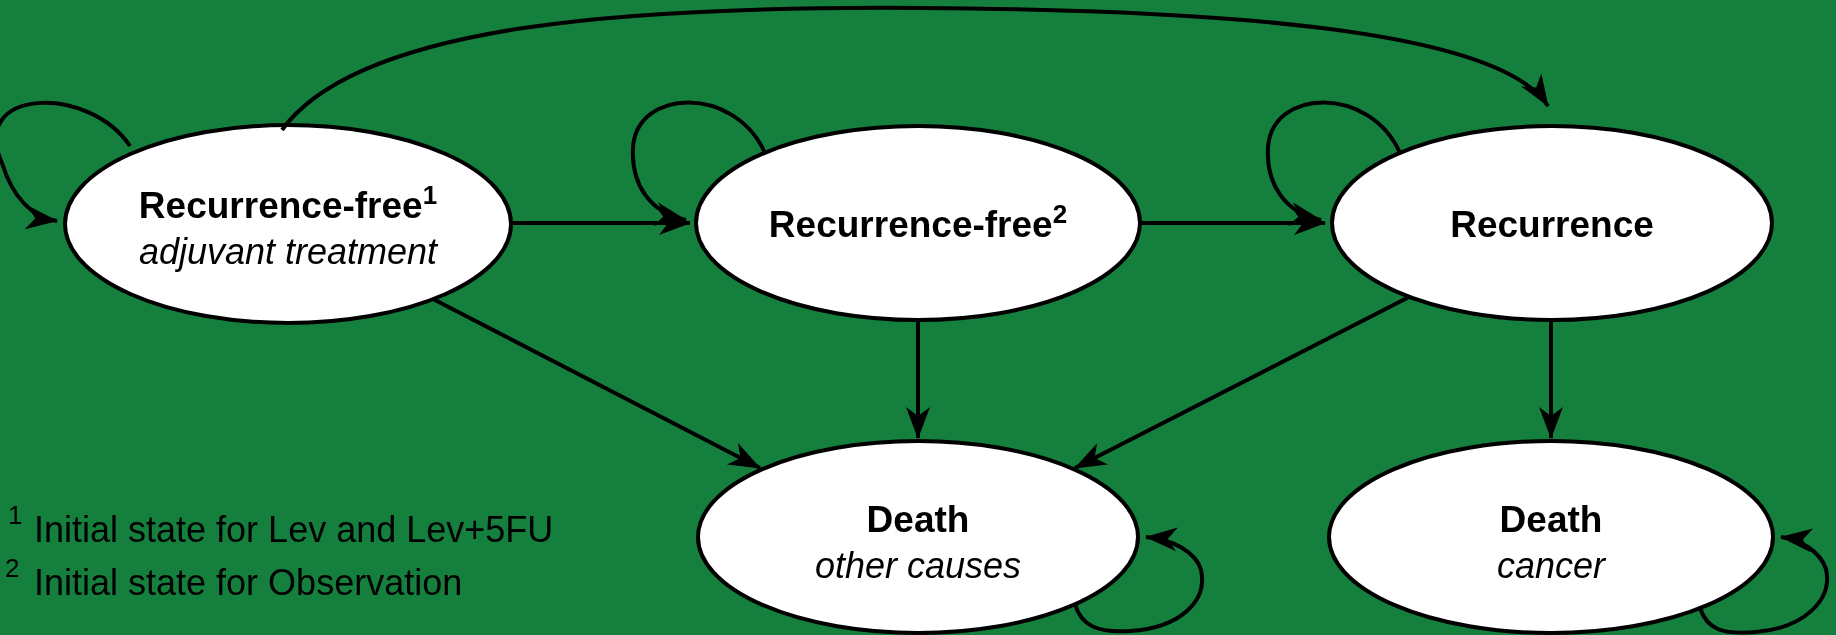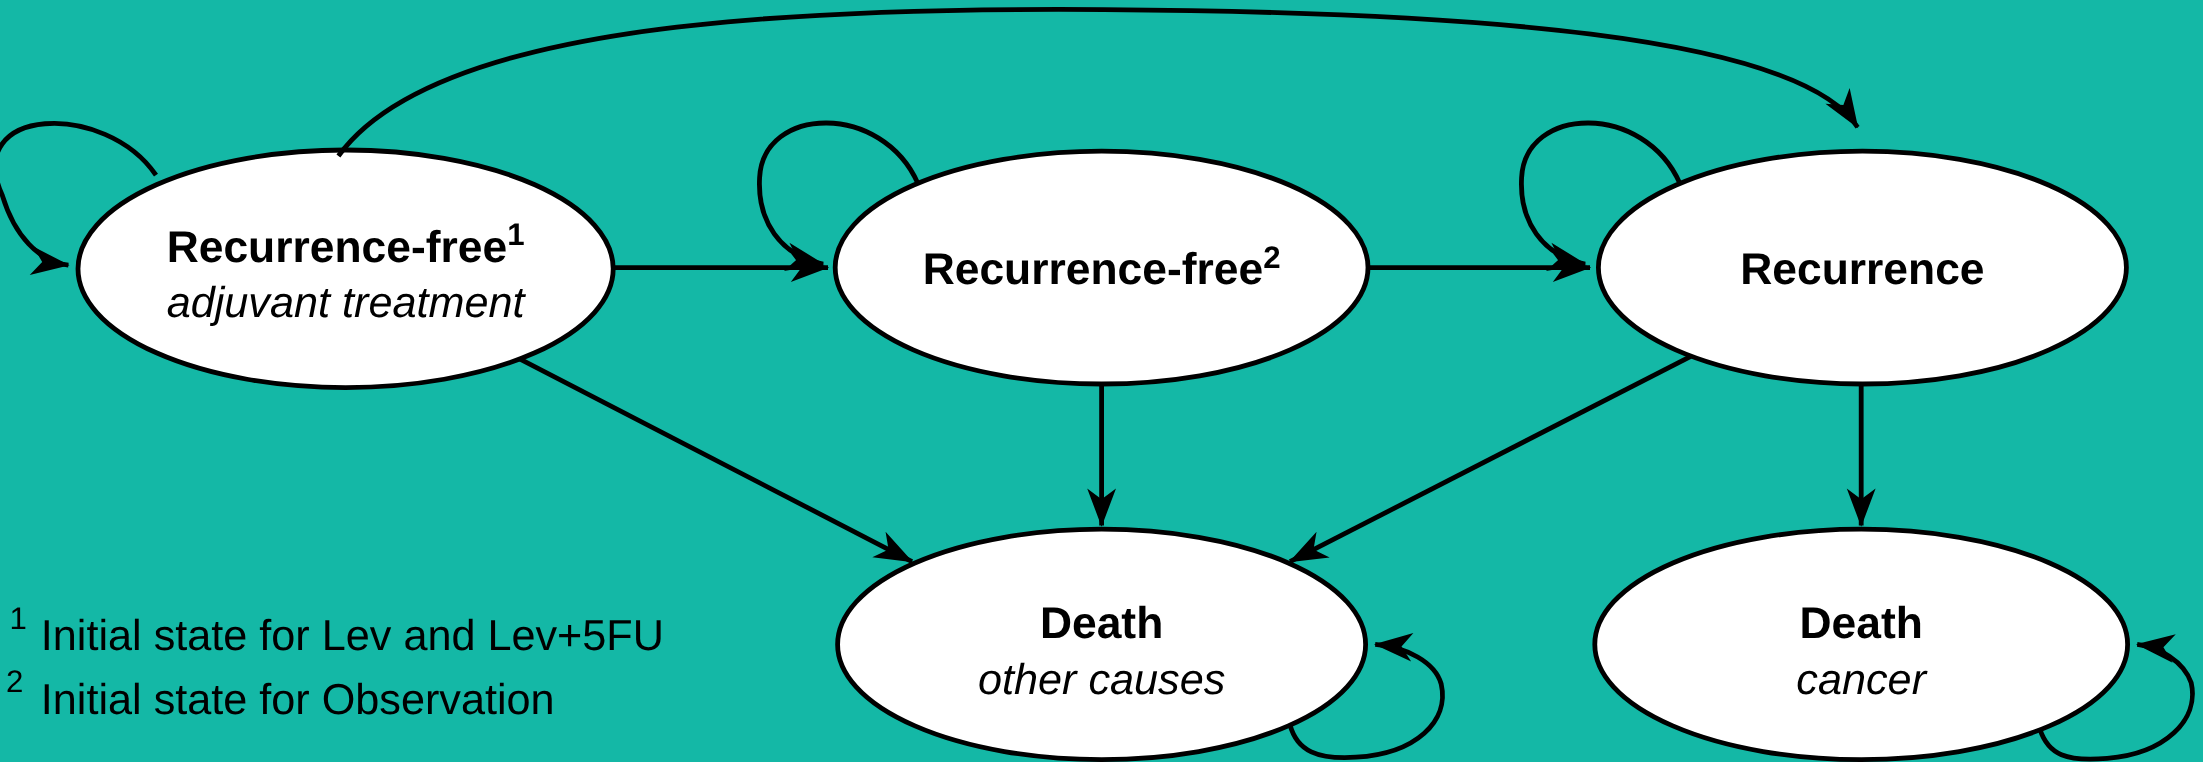--- a/index.html
+++ b/index.html
@@ -1,19 +1,19 @@
 <!DOCTYPE html>
 <html><head>
 <meta charset="utf-8">
 <style>
   html, body { margin: 0; padding: 0; background: #ffffff; }
   .stage {
     width: 1836px;
     height: 635px;
-    background: #14b8a6;
+    background: #15803d;
     position: relative;
     overflow: hidden;
     font-family: "Liberation Sans", sans-serif;
   }
   svg { display: block; }
   .node-ellipse { fill: #ffffff; stroke: #000000; stroke-width: 4; }
   .edge { fill: none; stroke: #000000; stroke-width: 4; }
   .state-label { font-family: "Liberation Sans", sans-serif; font-size: 37px; font-weight: bold; fill: #000000; text-anchor: middle; }
   .state-sub { font-family: "Liberation Sans", sans-serif; font-size: 36px; font-style: italic; fill: #000000; text-anchor: middle; }
   .sup { font-size: 26px; font-weight: bold; }

